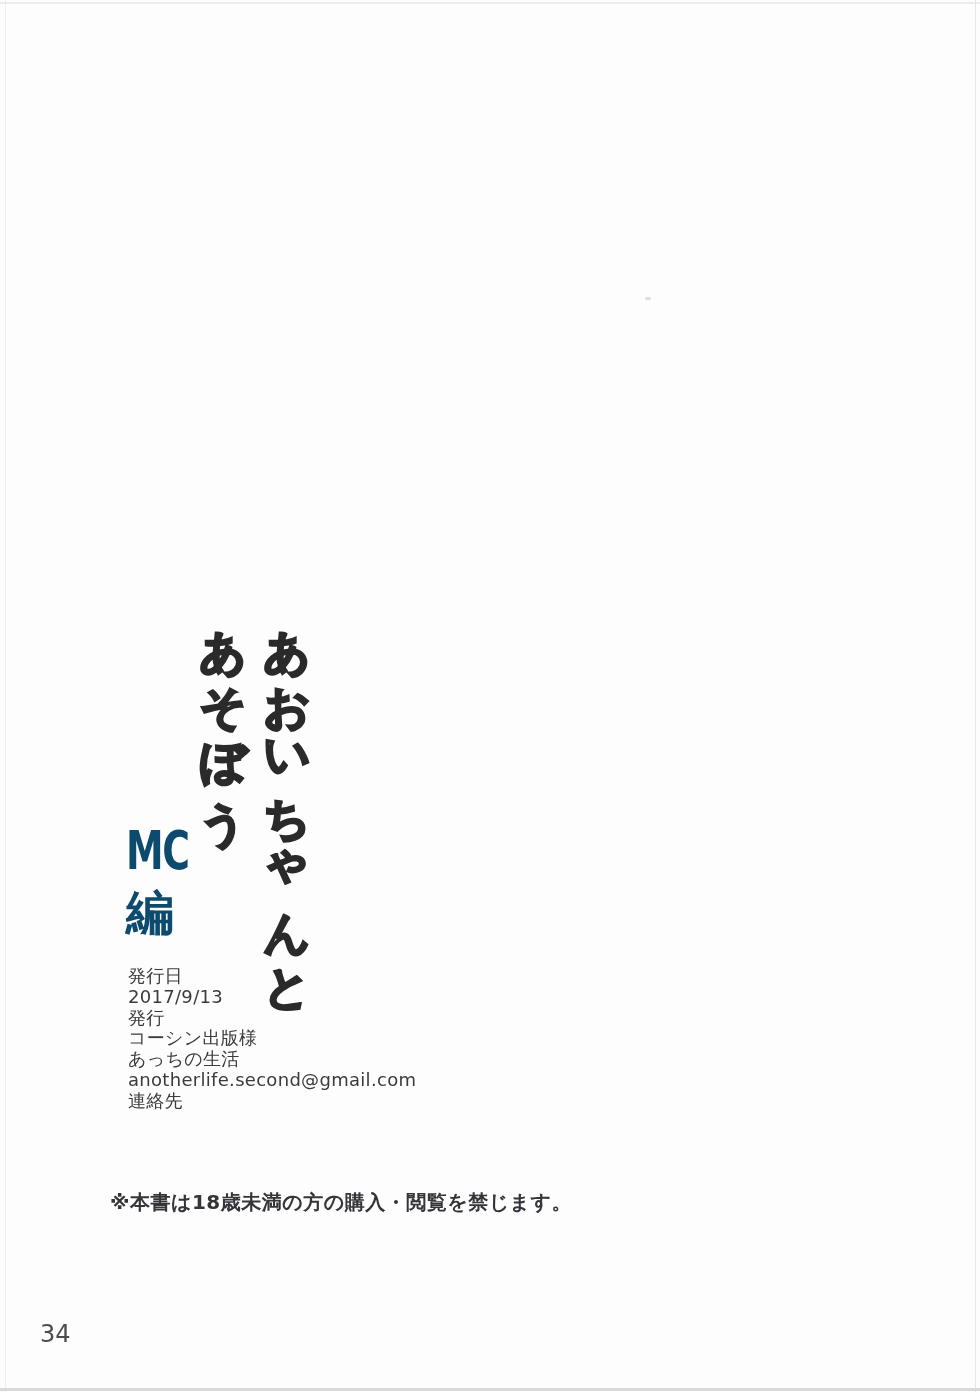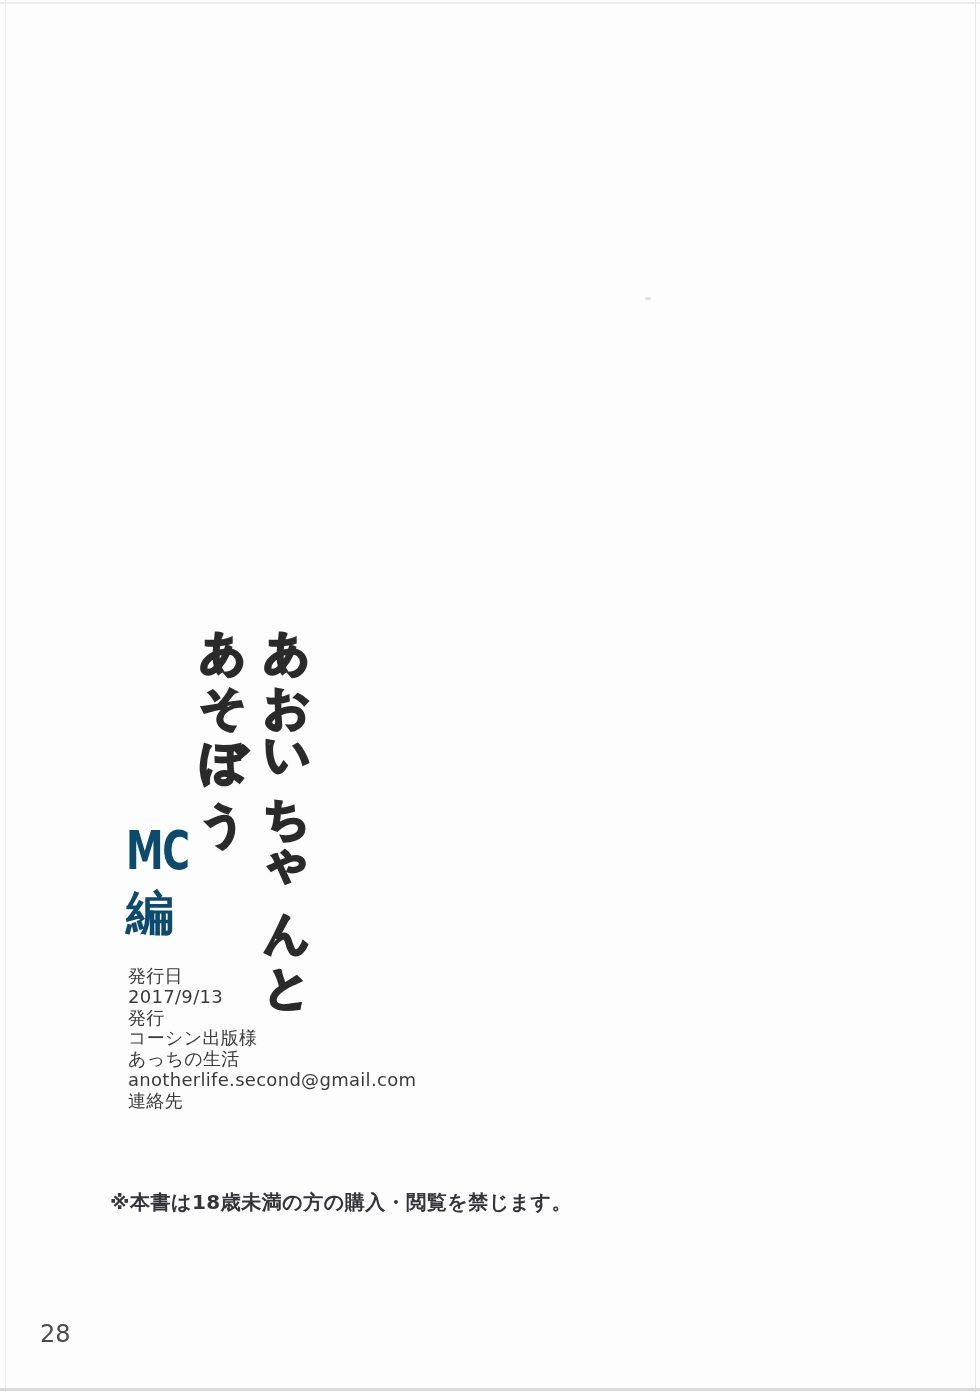--- a/index.html
+++ b/index.html
@@ -123,15 +123,15 @@
     <div>2017/9/13</div>
     <div>発行</div>
     <div>コーシン出版様</div>
     <div>あっちの生活</div>
     <div>anotherlife.second@gmail.com</div>
     <div>連絡先</div>
   </div>
 
   <div class="notice">※本書は18歳未満の方の購入・閲覧を禁じます。</div>
 
-  <div class="page-number">28</div>
+  <div class="page-number">34</div>
 
 </div>
 
 </body></html>

